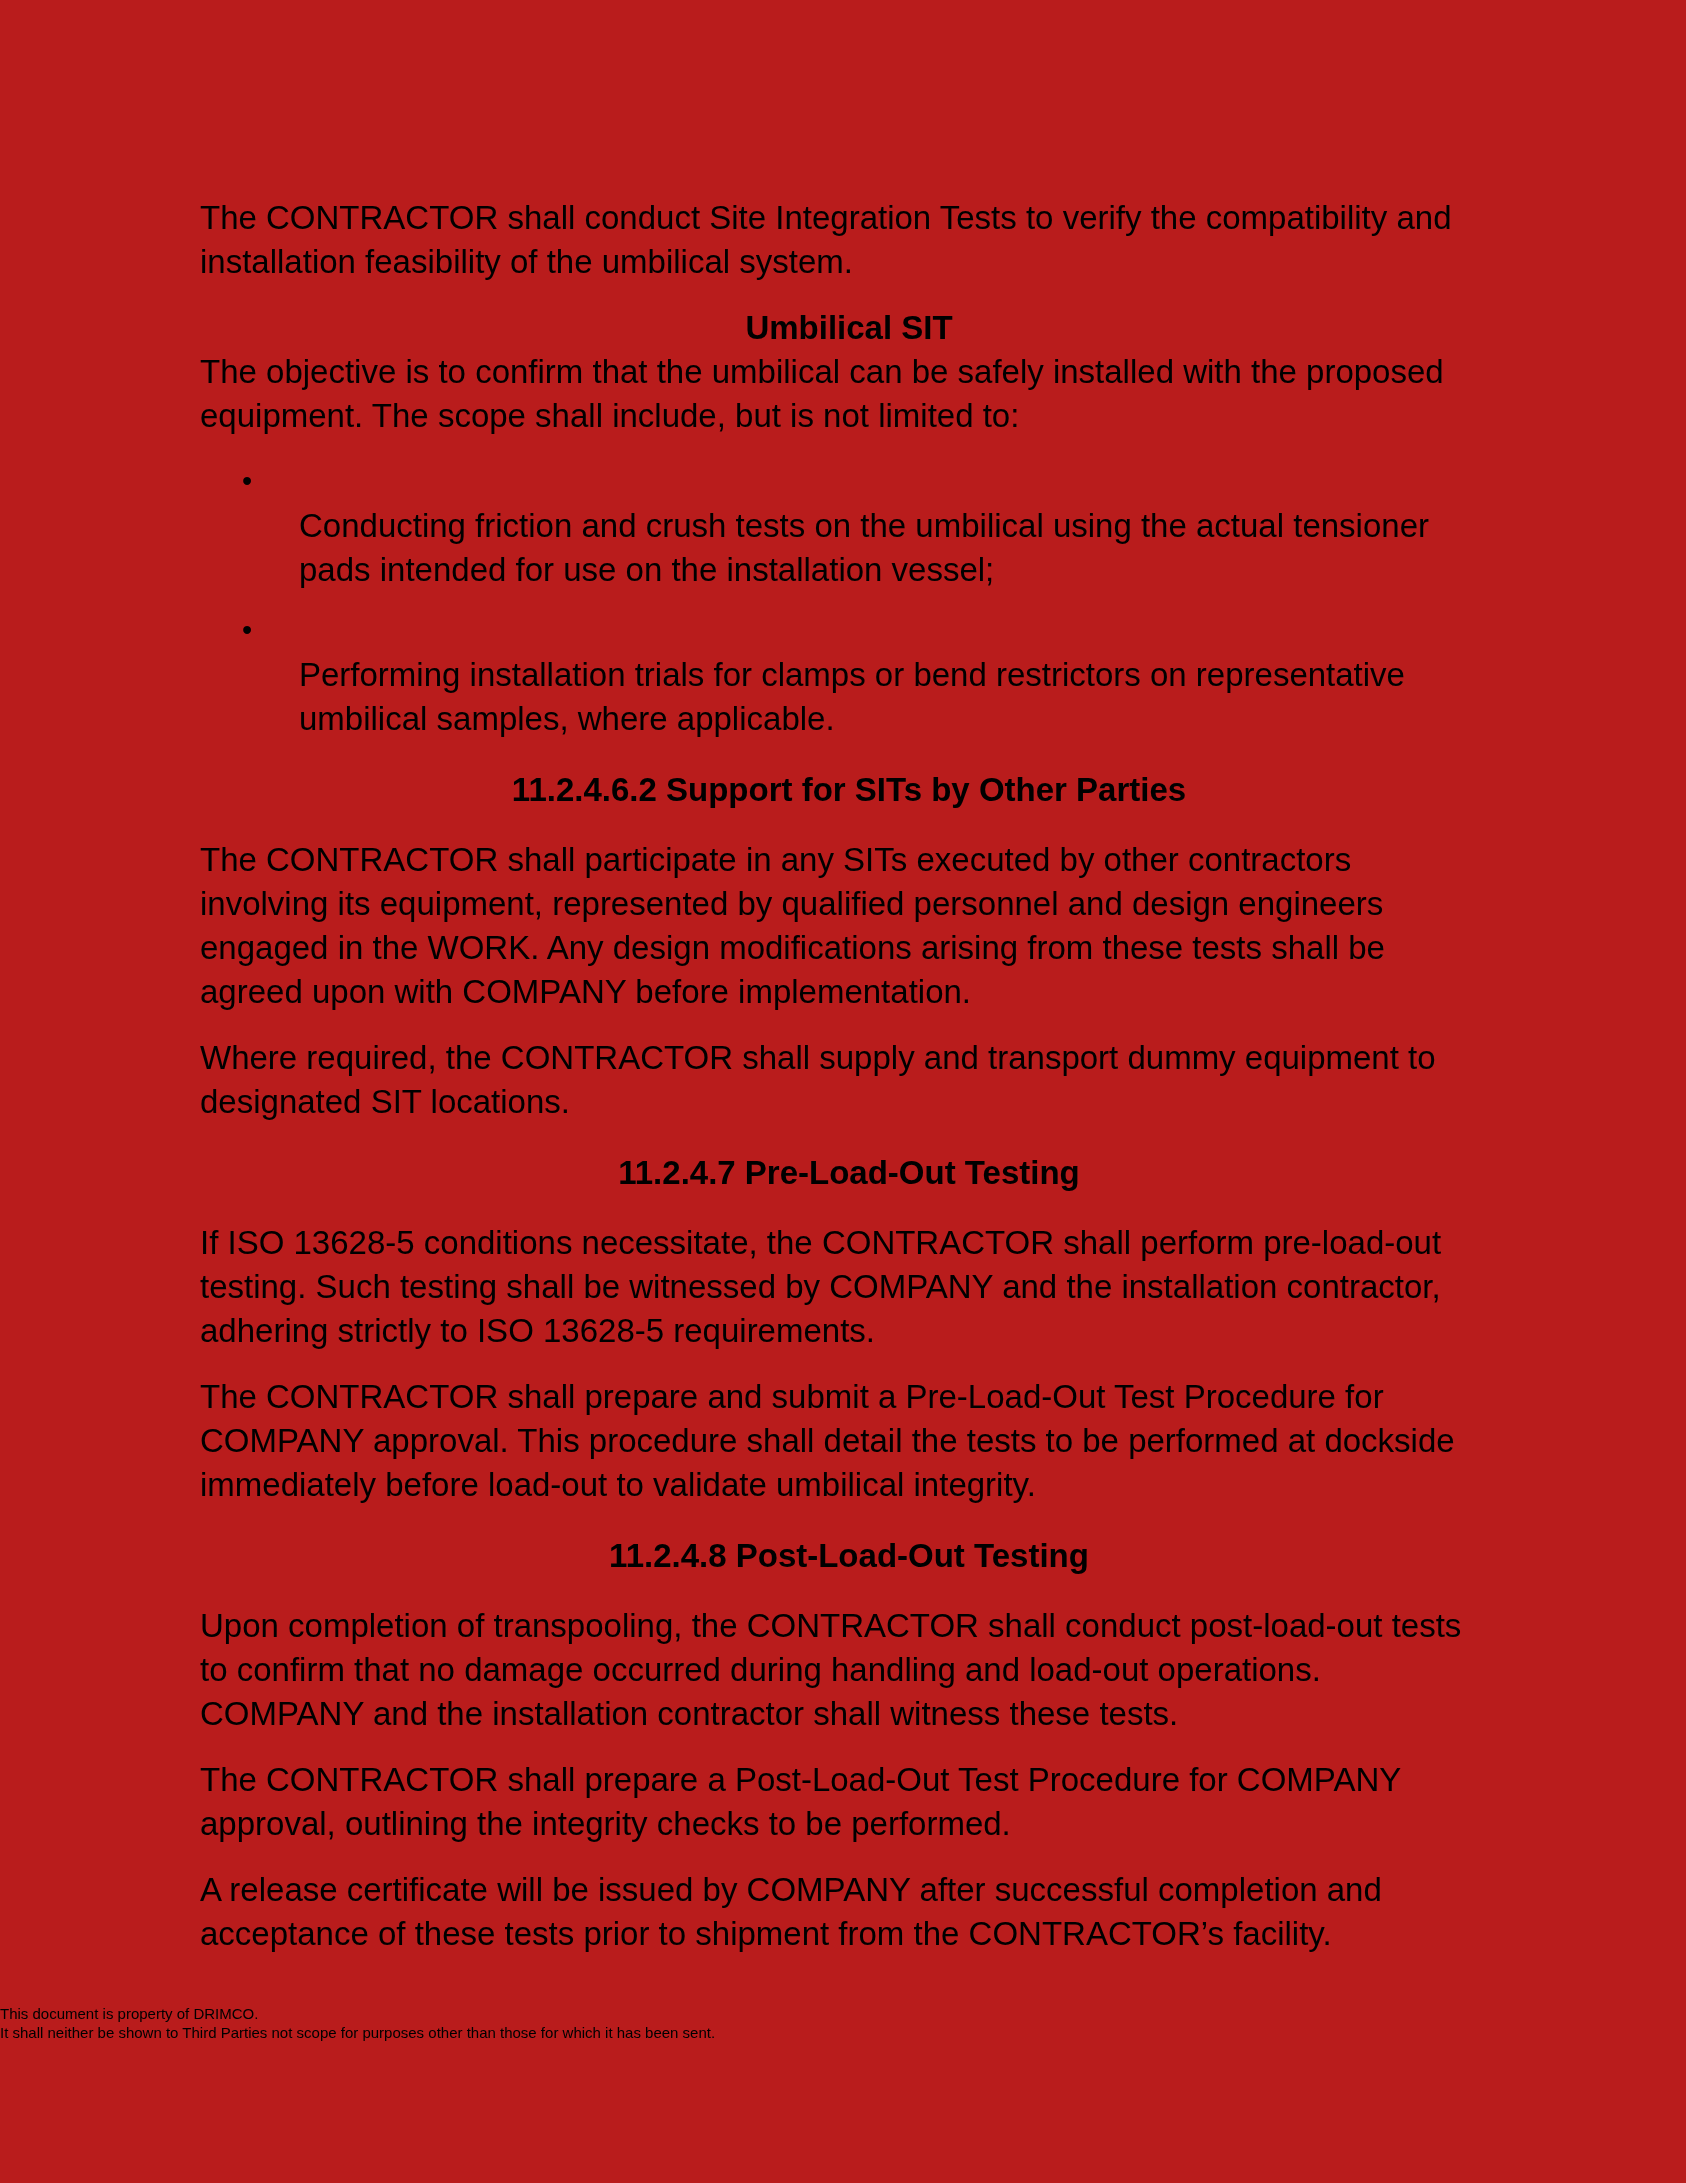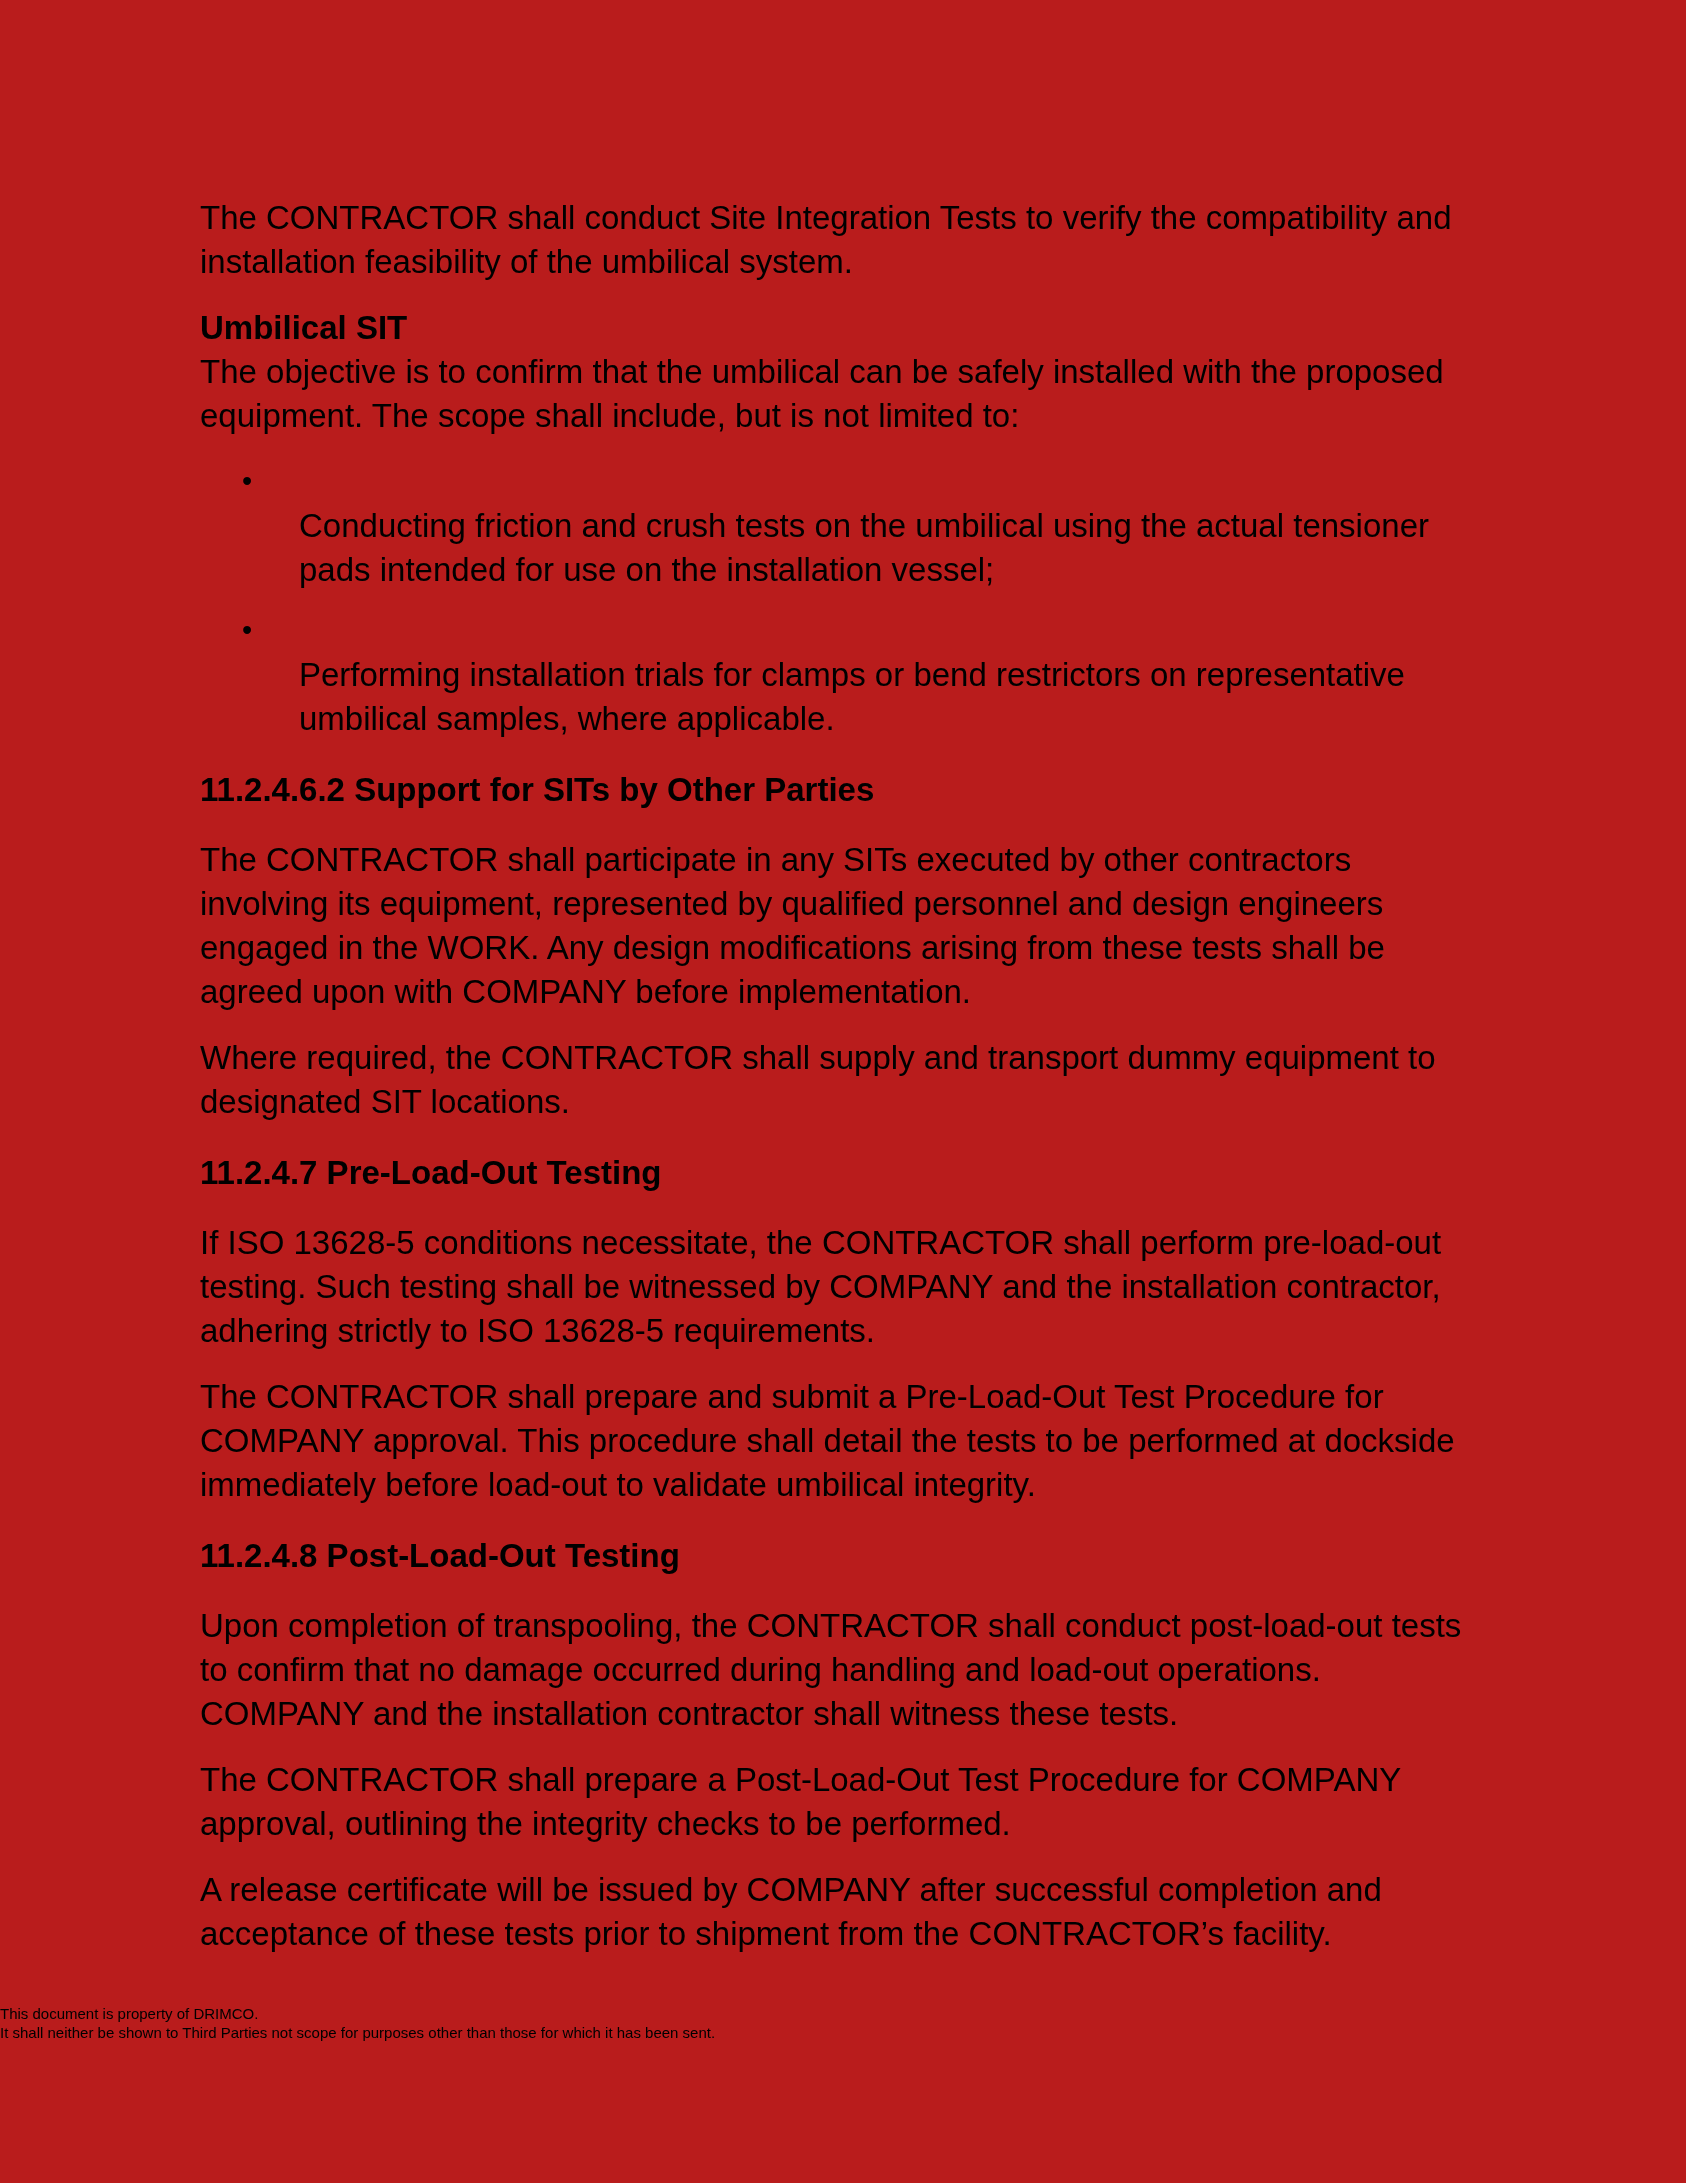--- a/index.html
+++ b/index.html
@@ -27,26 +27,28 @@
   }
   .para {
     margin: 0 0 22px 0;
     white-space: pre-line;
   }
   .subheading {
     font-size: 33px;
     line-height: 44px;
     font-weight: 700;
     margin: 0;
+    text-align: center;
   }
   .num-heading {
     font-size: 33px;
     line-height: 44px;
     font-weight: 700;
     margin: 26.5px 0 26.5px 0;
+    text-align: center;
   }
   .bullets {
     list-style: none;
     margin: 0 0 22px 0;
     padding: 0;
   }
   .bullet-item {
     position: relative;
     padding-left: 99px;
     white-space: pre-line;

